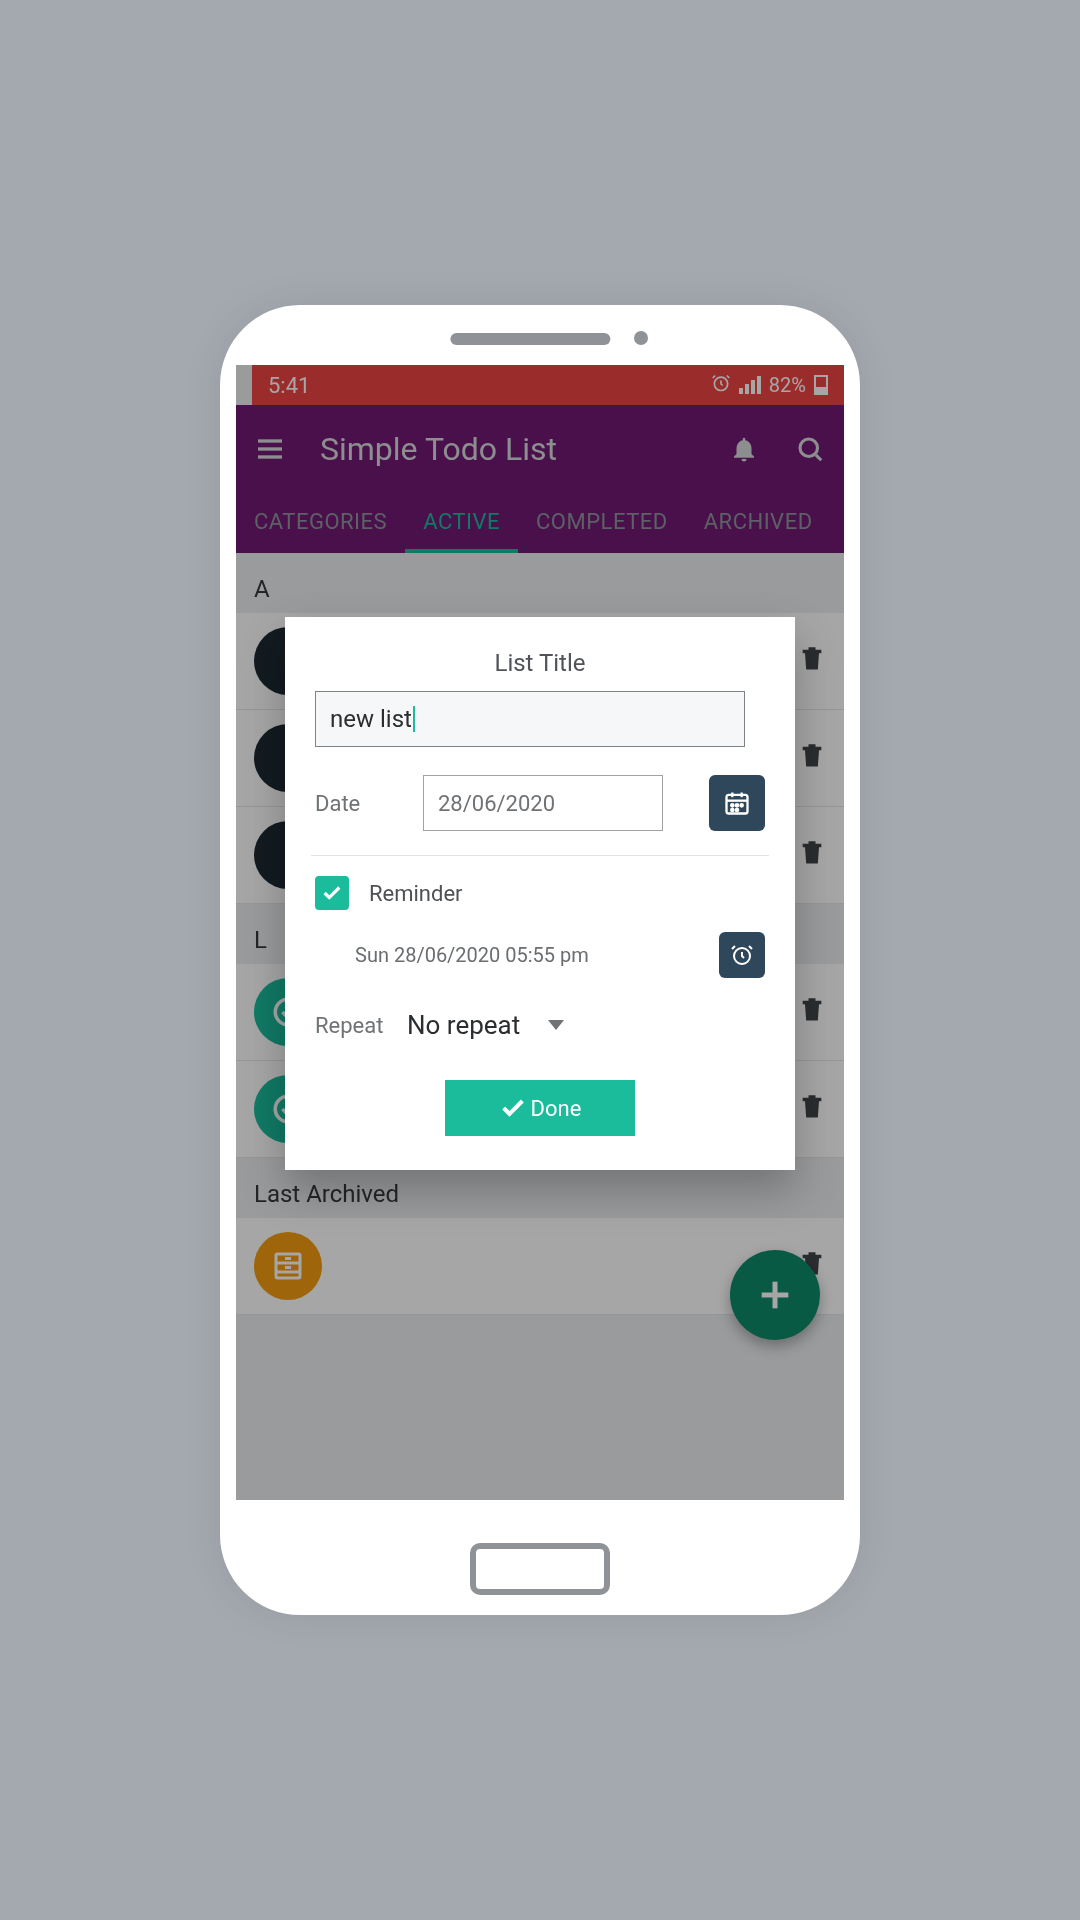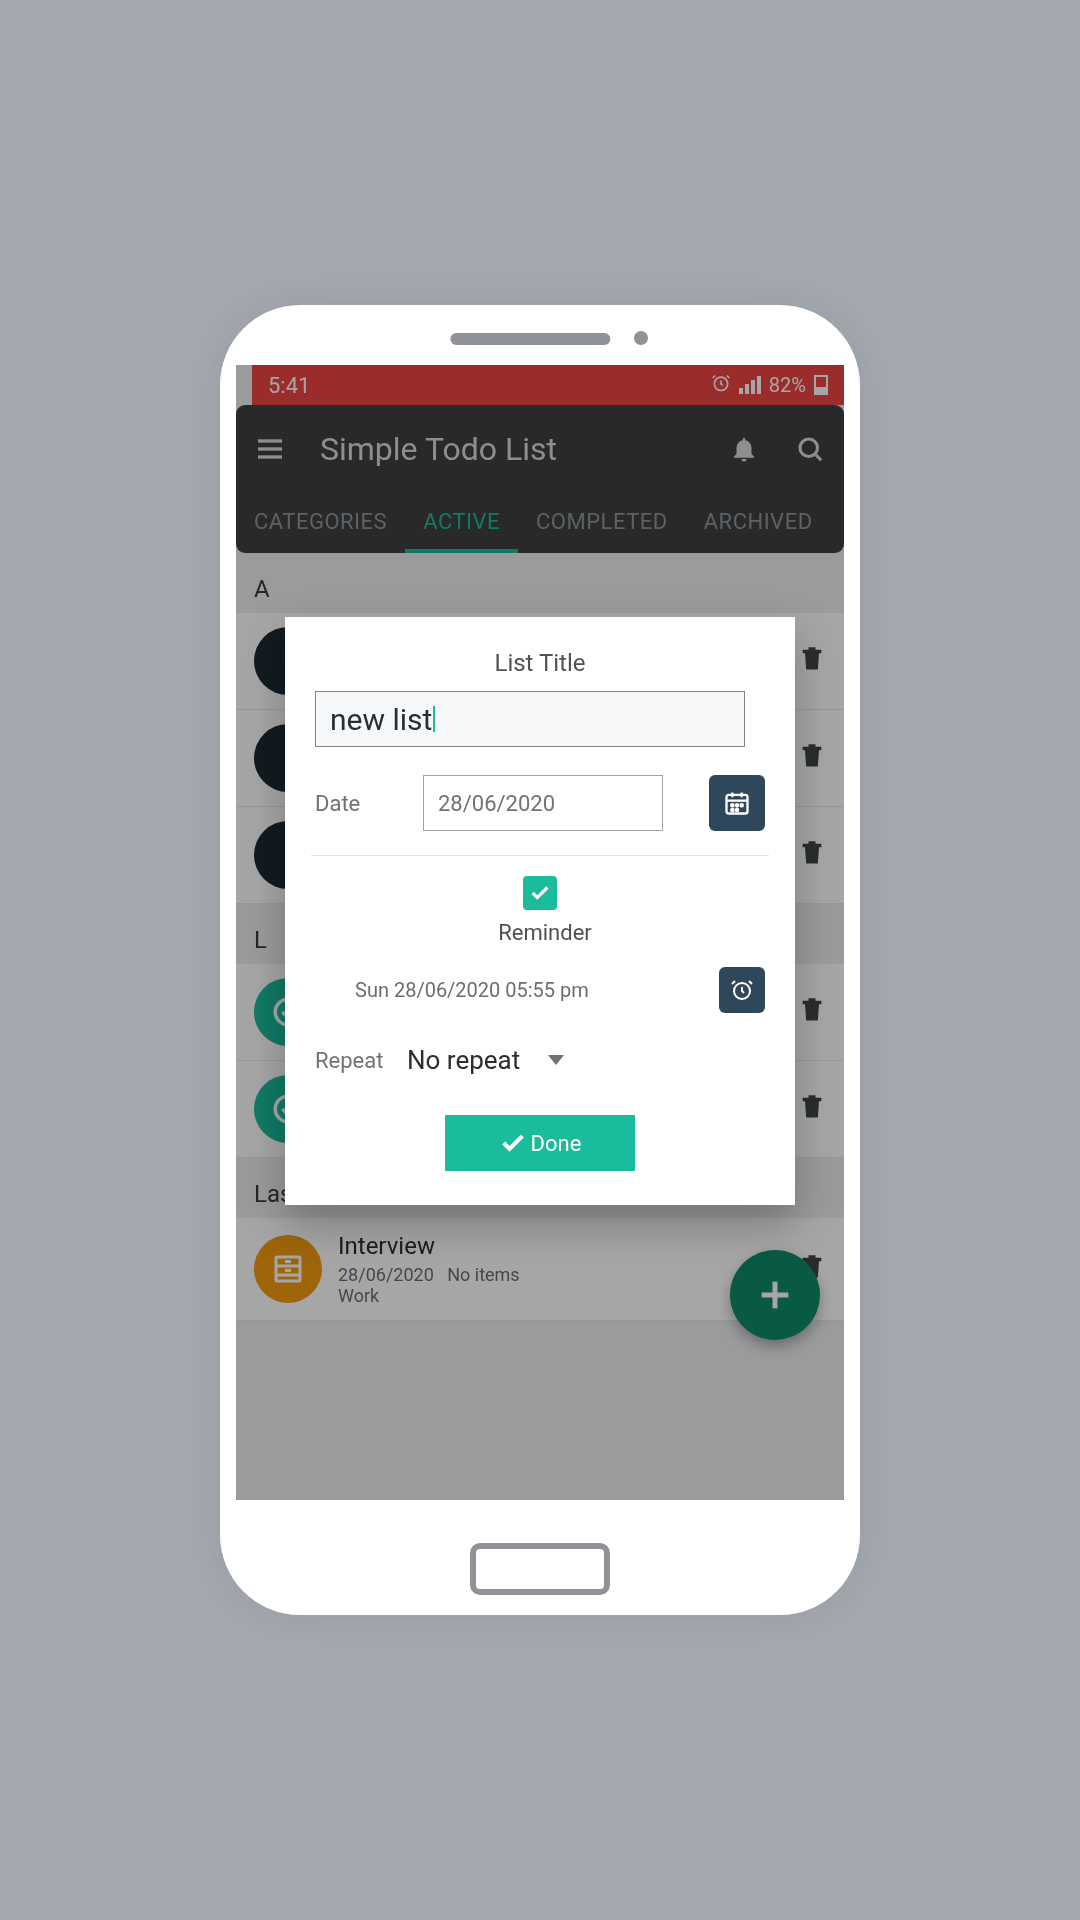--- a/index.html
+++ b/index.html
@@ -52,21 +52,21 @@
 .batt { display:inline-block; width:14px; height:20px; border:2px solid #fff; position:relative; }
 .batt::after{content:'';position:absolute;bottom:0;left:0;right:0;height:35%;background:#fff;}
 .sigbars { display:inline-flex; align-items:flex-end; gap:2px; }
 .sigbars span{width:4px;background:#fff;}
 .sigbars span:nth-child(1){height:6px}
 .sigbars span:nth-child(2){height:10px}
 .sigbars span:nth-child(3){height:14px}
 .sigbars span:nth-child(4){height:18px}
 
 
-.app-header { background:#404040; color:#d8dbdd;border-radius:9px; }
+.app-header { background:#701a75; color:#d8dbdd; }
 .titlebar { display:flex; align-items:center; height:88px; padding: 0 10px; gap:18px; }
 .titlebar .title { font-size:32px; flex:1; padding-left: 8px;}
 .icon-btn { width:48px; height:48px; display:flex; align-items:center; justify-content:center; color:#d8dbdd; }
 
 .tabs { display:flex; height:60px; align-items:center; overflow:hidden; }
 .tab { padding:0 18px; font-size:22px; letter-spacing:0.5px; color:#8d969c; height:100%; display:flex; align-items:center; border-bottom:4px solid transparent; white-space:nowrap;}
 .tab.active { color:#1abc9c; border-bottom-color:#1abc9c; }
 
 
 .content { position:relative; background:#eceef0; height: calc(100% - 188px); }
@@ -90,21 +90,21 @@
 
 
 .scrim { position:absolute; inset:0; background:rgba(0,0,0,.35); }
 
 
 .dialog {
   position:absolute; left:50%; top:252px; transform:translateX(-50%);
   width:510px; background:#fff; padding:32px 30px 34px; box-shadow:0 20px 40px rgba(0,0,0,.25);
 }
 .dlg-label { font-size:24px; color:#505357; margin-bottom:14px;text-align:center; }
-.dlg-input { width:430px; height:56px; border:1px solid #7e8386; background:#f6f7f8; font-size:30px; padding:0 14px; color:#2b2e30; }
+.dlg-input { width:430px; height:56px; border:1px solid #7e8386; background:#f6f7f8; font-size:24px; padding:0 14px; color:#2b2e30; }
 .row { display:flex; align-items:center; margin-top:28px; gap:16px; }
 .row.small-gap { gap:10px; }
 .row-label { font-size:22px; color:#6f7376; width:92px; }
 .select-text { font-size:26px; color:#2b2e30; display:flex; align-items:center; gap:28px;}
 .caret { width:0;height:0;border-left:8px solid transparent;border-right:8px solid transparent;border-top:10px solid #6f7376;}
 .date-input { width:240px; height:56px; border:1px solid #a0a3a6; background:#fff; font-size:22px; padding:0 14px; color:#6f7376; }
 .sq-btn { width:56px; height:56px; background:#2f475a; border-radius:6px; display:flex; align-items:center; justify-content:center; color:#fff; margin-left:auto; }
 .hr { height:1px; background:#e0e2e4; margin:24px -4px 0; }
 .chk { width:34px; height:34px; border-radius:4px; background:#1abc9c; display:flex; align-items:center; justify-content:center; color:#fff; }
 .reminder-text { font-size:22px; color:#4e5255; }
@@ -258,25 +258,20 @@
       <div class="list-item">
         <div class="avatar yellow">
           <svg width="36" height="36" viewBox="0 0 24 24" fill="none" stroke="#fff" stroke-width="2">
               <rect x="4" y="4" width="16" height="16" rx="1"></rect>
               <line x1="4" y1="10" x2="20" y2="10"></line>
               <line x1="4" y1="16" x2="20" y2="16"></line>
               <line x1="10" y1="7" x2="14" y2="7"></line>
               <line x1="10" y1="13" x2="14" y2="13"></line>
             </svg>
         </div>
-        <div class="item-text">
-          <div class="t1">Interview</div>
-          <div class="t2"><span>28/06/2020</span>&nbsp;&nbsp;&nbsp;<span>No items</span></div>
-          <div class="t3">Work</div>
-        </div>
         <div class="item-actions">
           <span><svg width="28" height="28" viewBox="0 0 24 24" fill="currentColor">
                 <path d="M3 17.25V21h3.75L17.81 9.94l-3.75-3.75zM20.71 7.04a1 1 0 0 0 0-1.41l-2.34-2.34a1 1 0 0 0-1.41 0l-1.83 1.83 3.75 3.75z"></path>
               </svg></span>
           <span><svg width="28" height="28" viewBox="0 0 24 24" fill="currentColor">
                 <path d="M6 7h12l-1 14H7zM4 4h16v3H4zM9 2h6v2H9z"></path>
               </svg></span>
         </div>
       </div>
 
@@ -311,21 +306,21 @@
               <circle cx="12" cy="14" r="1" fill="#fff"></circle>
               <circle cx="16" cy="14" r="1" fill="#fff"></circle>
               <circle cx="8" cy="18" r="1" fill="#fff"></circle>
               <circle cx="12" cy="18" r="1" fill="#fff"></circle>
             </svg>
         </div>
       </div>
 
       <div class="hr"></div>
 
-      <div class="row small-gap" style="margin-top:20px;flex-direction:column;">
+      <div class="row small-gap" style="margin-top:20px;">
         <div class="chk">
           <svg width="22" height="22" viewBox="0 0 24 24" fill="none" stroke="#fff" stroke-width="3.5">
               <polyline points="4 12 9 17 20 6"></polyline>
             </svg>
         </div>
         <div class="reminder-text" style="margin-left:10px;">Reminder</div>
       </div>
 
       <div class="row" style="margin-top:22px;margin-left:40px;">
         <div class="reminder-date">Sun 28/06/2020 05:55 pm</div>

